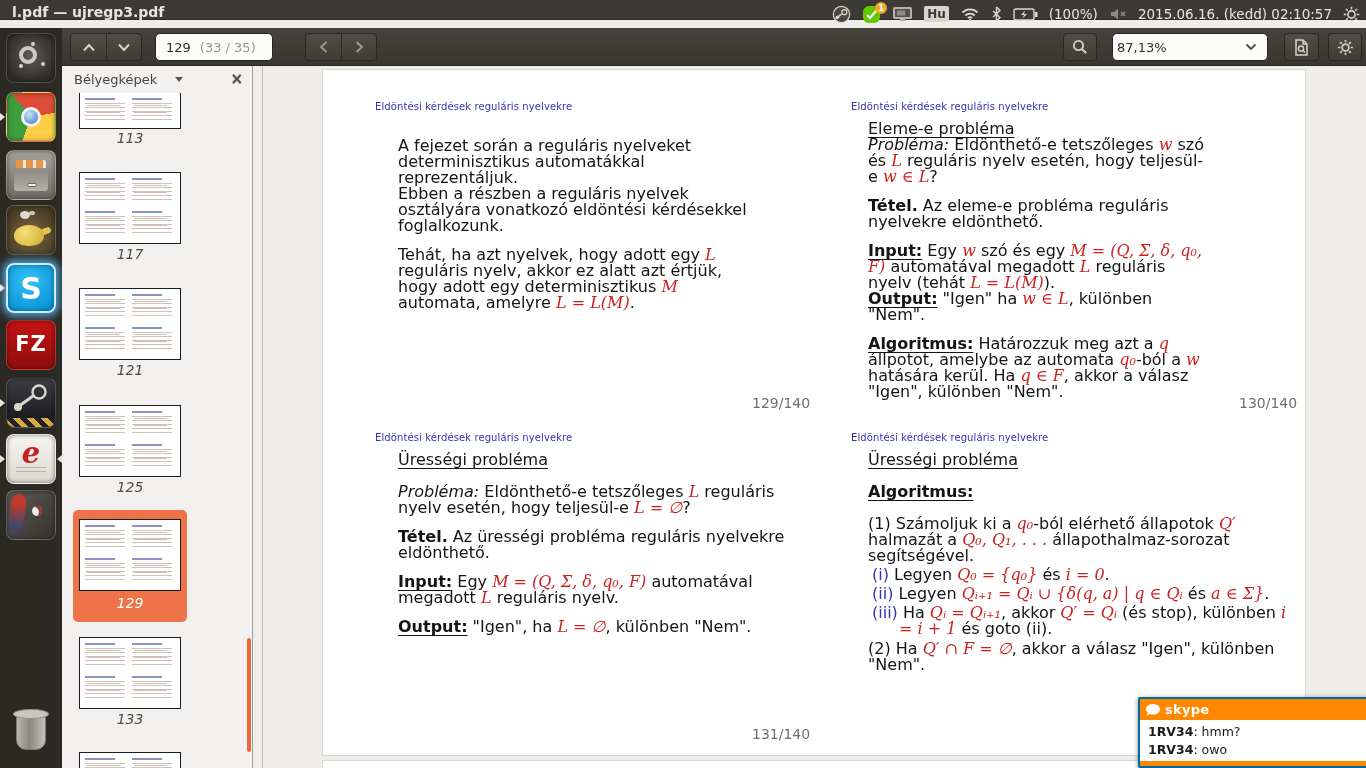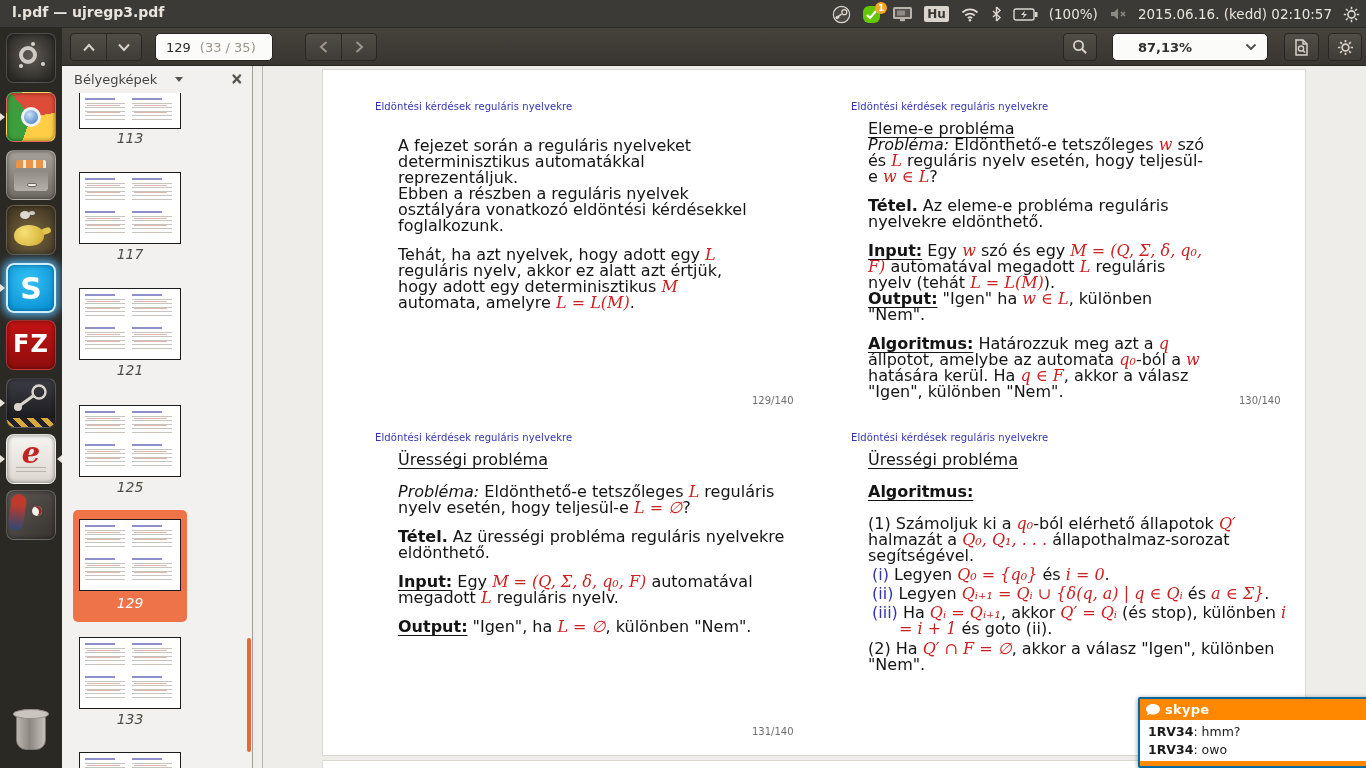--- a/index.html
+++ b/index.html
@@ -1,21 +1,21 @@
 <!DOCTYPE html>
 <html><head>
 <meta charset="utf-8">
 <style>
   html,body{margin:0;padding:0;background:#555;}
   *{box-sizing:border-box;}
   .screen{position:relative;width:1366px;height:768px;overflow:hidden;background:#efedea;
           font-family:"DejaVu Sans",sans-serif;-webkit-font-smoothing:antialiased;}
 
   
-  .topbar{position:absolute;left:0;top:0;width:1366px;height:28px;background:#3b3a36;
+  .topbar{position:absolute;left:0;top:0;width:1366px;height:20px;background:#3b3a36;
           border-bottom:1px solid #2a2925;color:#e6e2da;display:flex;align-items:center;}
   .wtitle{position:absolute;left:12px;top:4px;font-size:14px;font-weight:bold;color:#e9e5dd;}
   .tray{position:absolute;right:6px;top:0;height:28px;display:flex;align-items:center;gap:11px;}
   .ticon{display:flex;align-items:center;position:relative;}
   .badge{position:absolute;top:-3px;right:-6px;background:#f5a623;color:#fff;font-size:9px;
          font-weight:bold;border-radius:50%;width:12px;height:12px;line-height:12px;text-align:center;}
   .kbchip{background:#d9d5cd;color:#3a3833;font-size:12px;font-weight:bold;padding:1px 3px;border-radius:2px;}
   .traytext{font-size:13.5px;color:#e9e5dd;}
 
   
@@ -36,21 +36,21 @@
             background:repeating-linear-gradient(90deg,#e8954a 0 7px,#f3ead9 7px 10px);border-radius:2px 2px 0 0;}
   .lamptile{background:radial-gradient(circle at 50% 60%,#7a6742,#453a24 80%);}
   .lampb{position:absolute;left:7px;right:11px;top:19px;height:21px;border-radius:50% 50% 46% 46%;
          background:radial-gradient(circle at 35% 35%,#f6e077,#cfa92c);}
   .lamps{position:absolute;right:4px;top:22px;width:10px;height:6px;background:#e3c44e;border-radius:3px;transform:rotate(-20deg);}
   .puff{position:absolute;top:5px;left:13px;width:10px;height:8px;background:#ddd9d2;border-radius:50%;
         box-shadow:7px -2px 0 -2px #ccc8c1;}
   .skypetile{background:radial-gradient(circle at 45% 35%,#35c3f5,#0087cf);color:#fff;
              font-size:30px;font-weight:bold;text-align:center;line-height:47px;}
   .skypetile.sel{border:2px solid #cfeeff;box-shadow:0 0 9px 3px rgba(90,190,255,.85), inset 0 0 4px rgba(0,0,0,.4);}
-  .fztile{background:linear-gradient(#c41313,#8f0d0d);color:#fff;font-weight:bold;font-size:24px;
+  .fztile{background:linear-gradient(#c41313,#8f0d0d);color:#fff;font-weight:bold;font-size:21px;
           text-align:center;line-height:47px;letter-spacing:1px;}
   .steamtile{background:linear-gradient(#3c3c44,#141418);}
   .haz{position:absolute;bottom:0;left:0;right:0;height:9px;
        background:repeating-linear-gradient(45deg,#d9a93c 0 5px,#222226 5px 10px);}
   .evincetile{background:linear-gradient(#f7f5f1,#dcd7d1);}
   .ev{position:absolute;left:0;right:0;top:1px;text-align:center;font-family:"DejaVu Serif",serif;
       font-style:italic;font-weight:bold;font-size:29px;color:#c32222;}
   .evlines{position:absolute;left:9px;right:9px;bottom:8px;height:8px;
            background:repeating-linear-gradient(180deg,#b9b4ae 0 1px,transparent 1px 4px);}
   .ponytile{background:linear-gradient(135deg,#5d5954,#36332f);}
@@ -73,21 +73,21 @@
            background:linear-gradient(#46433d,#393631);border-bottom:1px solid #27251f;}
   .tbtn{position:absolute;top:5px;height:28px;background:linear-gradient(#514e48,#3f3c37);
         border:1px solid #282622;border-radius:4px;display:flex;align-items:center;justify-content:center;}
   .pair{width:72px;}
   .pair .half{width:35px;height:100%;display:flex;align-items:center;justify-content:center;}
   .pair .half + .half{border-left:1px solid #2d2b26;}
   .entry{position:absolute;top:5px;height:28px;background:#fbfbfa;border:1px solid #262420;
          border-radius:5px;display:flex;align-items:center;font-size:13px;}
   .pageval{margin-left:10px;color:#2e2e2e;}
   .pageof{margin-left:9px;color:#9b968d;}
-  .zoomval{margin-left:25px;color:#2e2e2e;flex:1;font-weight:bold;}
+  .zoomval{margin-left:4px;color:#2e2e2e;flex:1;}
   .combocaret{margin-right:10px;}
 
   
   .sidebar{position:absolute;left:62px;top:66px;width:191px;height:702px;background:#f2f1ef;
            border-right:1px solid #a19d97;overflow:hidden;}
   .vline2{position:absolute;left:262px;top:66px;width:1px;height:702px;background:#bab6b0;}
   .sheader{position:absolute;left:0;top:0;width:100%;height:27px;display:flex;align-items:center;}
   .stitle2{margin-left:12px;font-size:13px;color:#454545;}
   .scaret{margin-left:18px;width:0;height:0;border-left:4px solid transparent;border-right:4px solid transparent;
           border-top:5px solid #5a564f;}
@@ -119,21 +119,21 @@
   .sbody .gap{margin-top:13px;}
   .sbody .gap2{margin-top:16px;}
   .sbody .gap0{margin-top:4px;}
   .sbody .item{margin-top:3px;margin-left:4px;padding-left:27px;text-indent:-27px;}
   .s-rm{color:#cc1f1f;font-style:italic;font-family:"DejaVu Serif",serif;}
   .s-i{font-style:italic;}
   .s-b{font-weight:bold;}
   .s-u{text-decoration:underline;text-underline-offset:3px;}
   .s-bu{font-weight:bold;text-decoration:underline;text-underline-offset:3px;}
   .s-bl{color:#3333b3;}
-  .pfoot{position:absolute;font-size:10px;color:#6e6e6e;}
+  .pfoot{position:absolute;font-size:14px;color:#6e6e6e;}
 
   
   .spopup{position:absolute;left:1138px;top:697px;width:267px;height:71px;background:#fff;
           border:2px solid #0369a1;border-radius:2px;box-shadow:0 1px 5px rgba(0,0,0,.45);}
   .sphead{height:21px;background:#ff8800;display:flex;align-items:center;padding:0 5px;}
   .spbrand{color:#fff;font-size:13px;font-weight:bold;margin-left:4px;letter-spacing:.3px;}
   .spclose{margin-left:auto;width:15px;height:15px;background:#fff;border-radius:50%;color:#222;
            font-size:10px;font-weight:bold;line-height:14px;text-align:center;}
   .spmsgs{padding:3px 8px;font-size:12.5px;color:#1a1a1a;line-height:18px;}
   .spbar{position:absolute;left:0;right:0;bottom:0;height:5px;background:#ff8800;}

